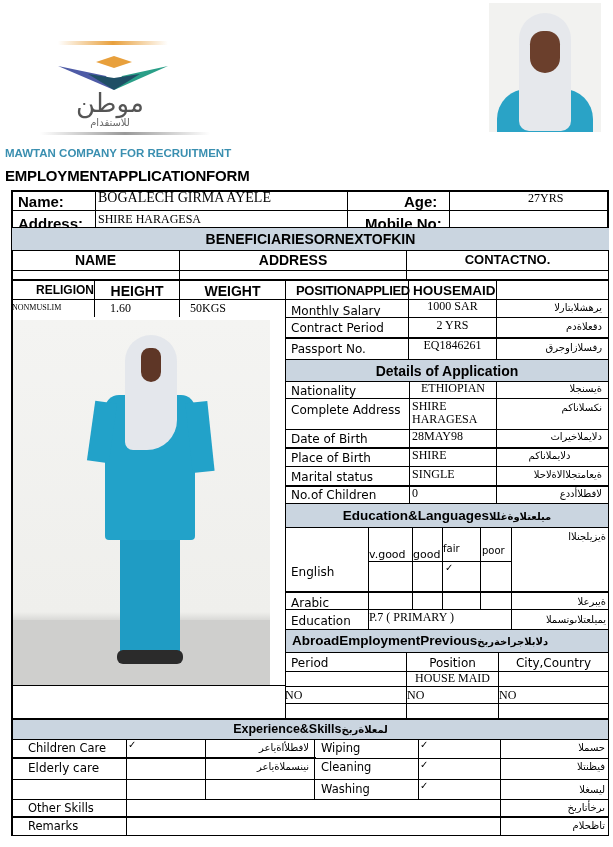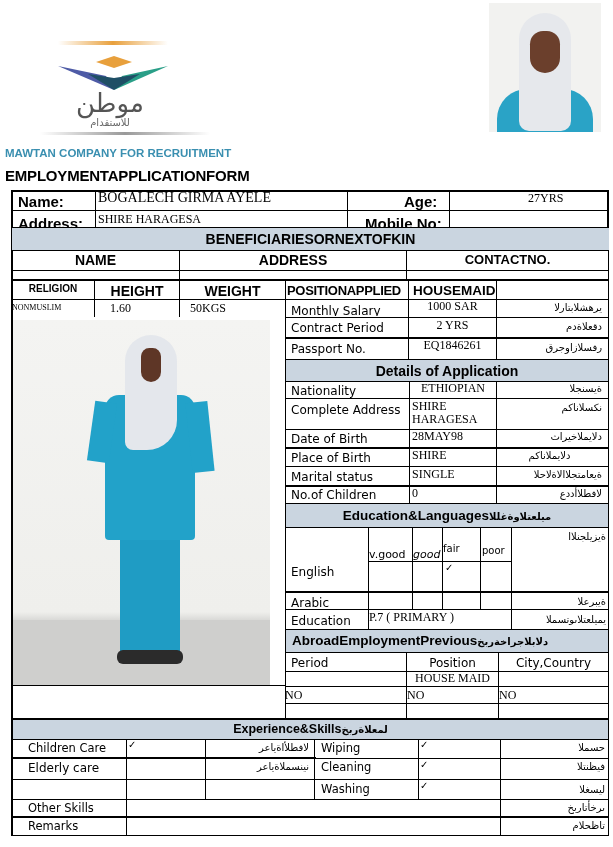--- a/index.html
+++ b/index.html
@@ -77,24 +77,24 @@
 
 <div class="vl" style="left:94px;top:281px;height:36px;"></div>
 <div class="vl" style="left:179px;top:281px;height:36px;"></div>
 <div class="vl" style="left:285px;top:281px;height:404px;"></div>
 <div class="vl" style="left:408px;top:281px;height:84px;"></div>
 <div class="vl" style="left:496px;top:281px;height:84px;"></div>
 <div class="vl" style="left:608px;top:281px;height:540px;"></div>
 <div class="hl" style="left:11px;top:299px;width:274px;"></div>
 <div class="hl" style="left:285px;top:299px;width:324px;"></div>
 
-<div class="t hdr" style="left:12px;top:284px;width:82px;text-align:center;font-size:10px;">RELIGION</div>
+<div class="t hdr" style="left:12px;top:284px;width:82px;text-align:right;font-size:12px;">RELIGION</div>
 <div class="t hdr" style="left:95px;top:284px;width:84px;text-align:center;font-size:14px;">HEIGHT</div>
 <div class="t hdr" style="left:180px;top:284px;width:105px;text-align:center;font-size:14px;">WEIGHT</div>
-<div class="t hdr" style="left:287px;top:284px;font-size:13px;letter-spacing:-0.3px;">POSITIONAPPLIED</div>
+<div class="t hdr" style="left:287px;top:284px;font-size:13px;letter-spacing:-0.3px;padding-left:9px;">POSITIONAPPLIED</div>
 <div class="t hdr" style="left:413px;top:284px;font-size:13.5px;">HOUSEMAID</div>
 
 <div class="t serif" style="left:12px;top:304px;font-size:8px;">NONMUSLIM</div>
 <div class="t serif" style="left:110px;top:302px;font-size:12px;">1.60</div>
 <div class="t serif" style="left:190px;top:302px;font-size:12px;">50KGS</div>
 
 <div class="t sans" style="left:291px;top:304px;font-size:12px;height:12px;overflow:hidden;line-height:1.2;">Monthly Salary</div>
 <div class="t serif" style="left:409px;top:300px;width:87px;text-align:center;font-size:12px;">1000 SAR</div>
 <div class="t sans ar" style="left:497px;top:303px;width:105px;text-align:right;font-size:10px;">يرهشلابتارلا</div>
 <div class="hl" style="left:285px;top:317px;width:324px;"></div>
@@ -163,21 +163,21 @@
 </div>
 <div class="hl" style="left:285px;top:527px;width:324px;"></div>
 
 <div class="vl" style="left:368px;top:527px;height:104px;"></div>
 <div class="vl" style="left:412px;top:527px;height:66px;"></div>
 <div class="vl" style="left:442px;top:527px;height:66px;"></div>
 <div class="vl" style="left:480px;top:527px;height:66px;"></div>
 <div class="vl" style="left:511px;top:527px;height:66px;"></div>
 
 <div class="t sans" style="left:369px;top:549px;font-size:11px;">v.good</div>
-<div class="t sans" style="left:413px;top:549px;font-size:11px;font-style:italic;">good</div>
+<div class="t sans" style="left:413px;top:549px;font-size:11px;">good</div>
 <div class="t sans" style="left:443px;top:544px;font-size:10px;">fair</div>
 <div class="t sans" style="left:482px;top:546px;font-size:10px;">poor</div>
 <div class="t sans ar" style="left:512px;top:532px;width:94px;text-align:right;font-size:10px;">ةيزيلجنلاا</div>
 
 <div class="hl" style="left:368px;top:561px;width:144px;"></div>
 <div class="t sans" style="left:291px;top:566px;font-size:12px;">English</div>
 <div class="t" style="left:372px;top:564px;font-size:10px;"></div>
 <div class="t" style="left:415px;top:564px;font-size:10px;"></div>
 <div class="t" style="left:445px;top:563px;font-size:10px;">✓</div>
 <div class="t" style="left:484px;top:564px;font-size:10px;"></div>

